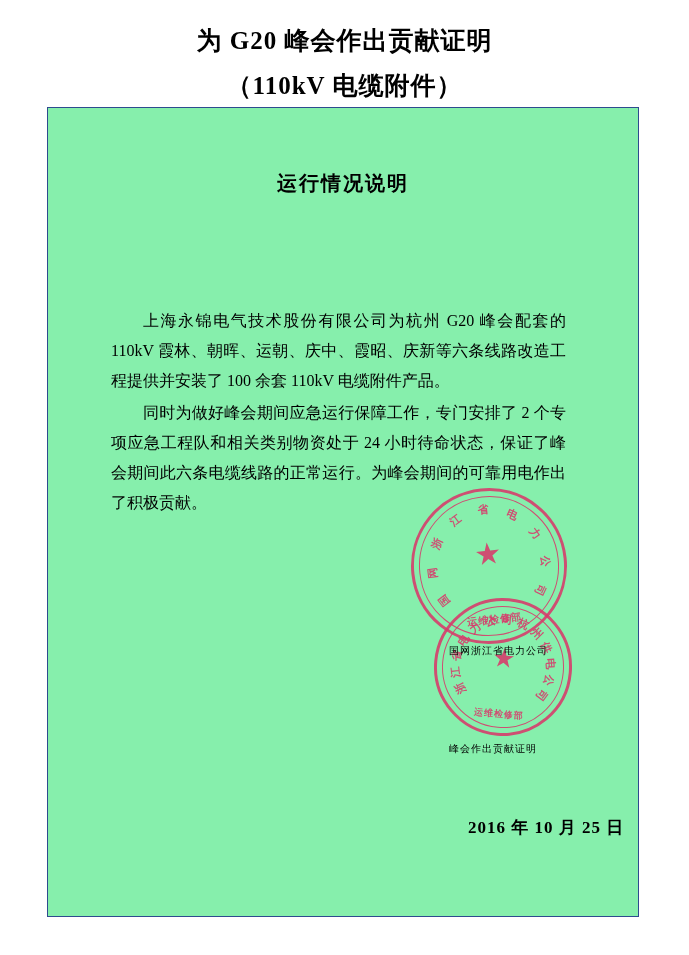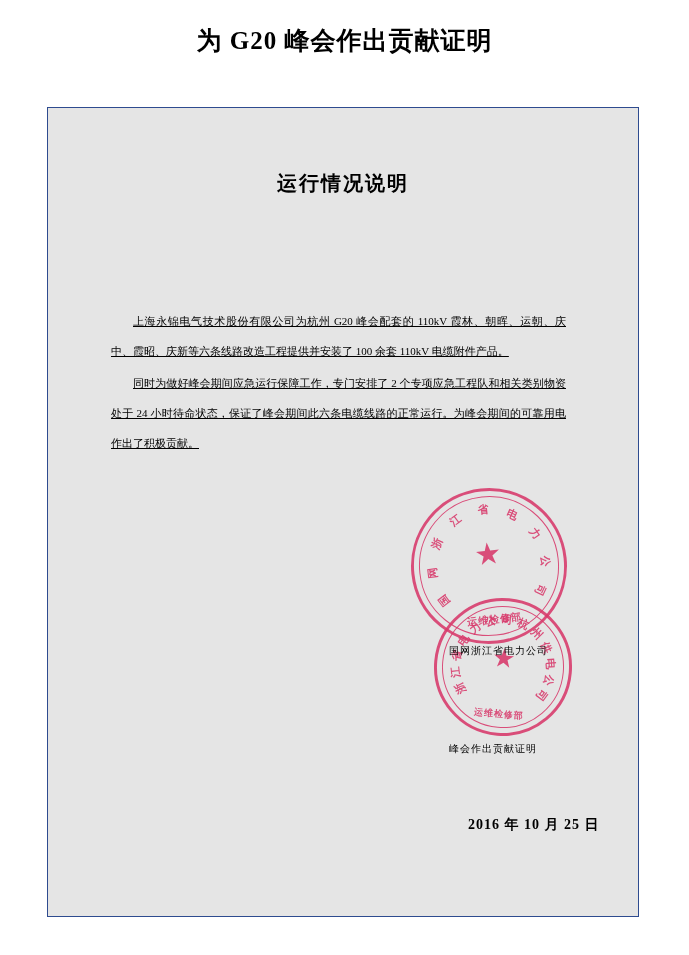--- a/index.html
+++ b/index.html
@@ -34,46 +34,45 @@
     margin-top: 12px;
   }
   .cert-frame {
     position: absolute;
     left: 47px;
     top: 107px;
     width: 592px;
     height: 810px;
     border: 1px solid #2e4b8f;
     box-sizing: border-box;
-    background: #e5e5e5;
+    background: #86efac;
   }
   .cert-inner {
     position: relative;
     width: 100%;
     height: 100%;
   }
   .cert-heading {
     text-align: center;
     font-weight: bold;
     font-size: 20px;
     letter-spacing: 2px;
     margin-top: 62px;
     color: #000;
   }
   .body-text {
     position: absolute;
     left: 63px;
     right: 72px;
     top: 136px;
-    font-size: 11px;
+    font-size: 16px;
     line-height: 30px;
     text-align: justify;
     text-justify: inter-ideograph;
     color: #000;
-    text-decoration: underline;
   }
   .body-text p {
     margin: 0 0 2px 0;
     text-indent: 2em;
   }
   
   .seal {
     position: absolute;
     border-radius: 50%;
     border: 3px solid #d8396b;
@@ -157,31 +156,32 @@
   }
   .company-2 {
     left: 401px;
     top: 572px;
   }
   .date-line {
     position: absolute;
     left: 420px;
     top: 646px;
     font-weight: bold;
-    font-size: 14px;
+    font-size: 17px;
     color: #000;
     letter-spacing: 1px;
   }
 </style>
 </head>
 <body>
 
 <div class="page">
 
   <div class="doc-title title-line-1">为 G20 峰会作出贡献证明</div>
+  <div class="doc-title title-line-2">（110kV 电缆附件）</div>
 
   <div class="cert-frame">
     <div class="cert-inner">
 
       <div class="cert-heading">运行情况说明</div>
 
       <div class="body-text">
         <p>上海永锦电气技术股份有限公司为杭州 G20 峰会配套的 110kV 霞林、朝晖、运朝、庆中、霞昭、庆新等六条线路改造工程提供并安装了 100 余套 110kV 电缆附件产品。</p>
         <p>同时为做好峰会期间应急运行保障工作，专门安排了 2 个专项应急工程队和相关类别物资处于 24 小时待命状态，保证了峰会期间此六条电缆线路的正常运行。为峰会期间的可靠用电作出了积极贡献。</p>
       </div>

